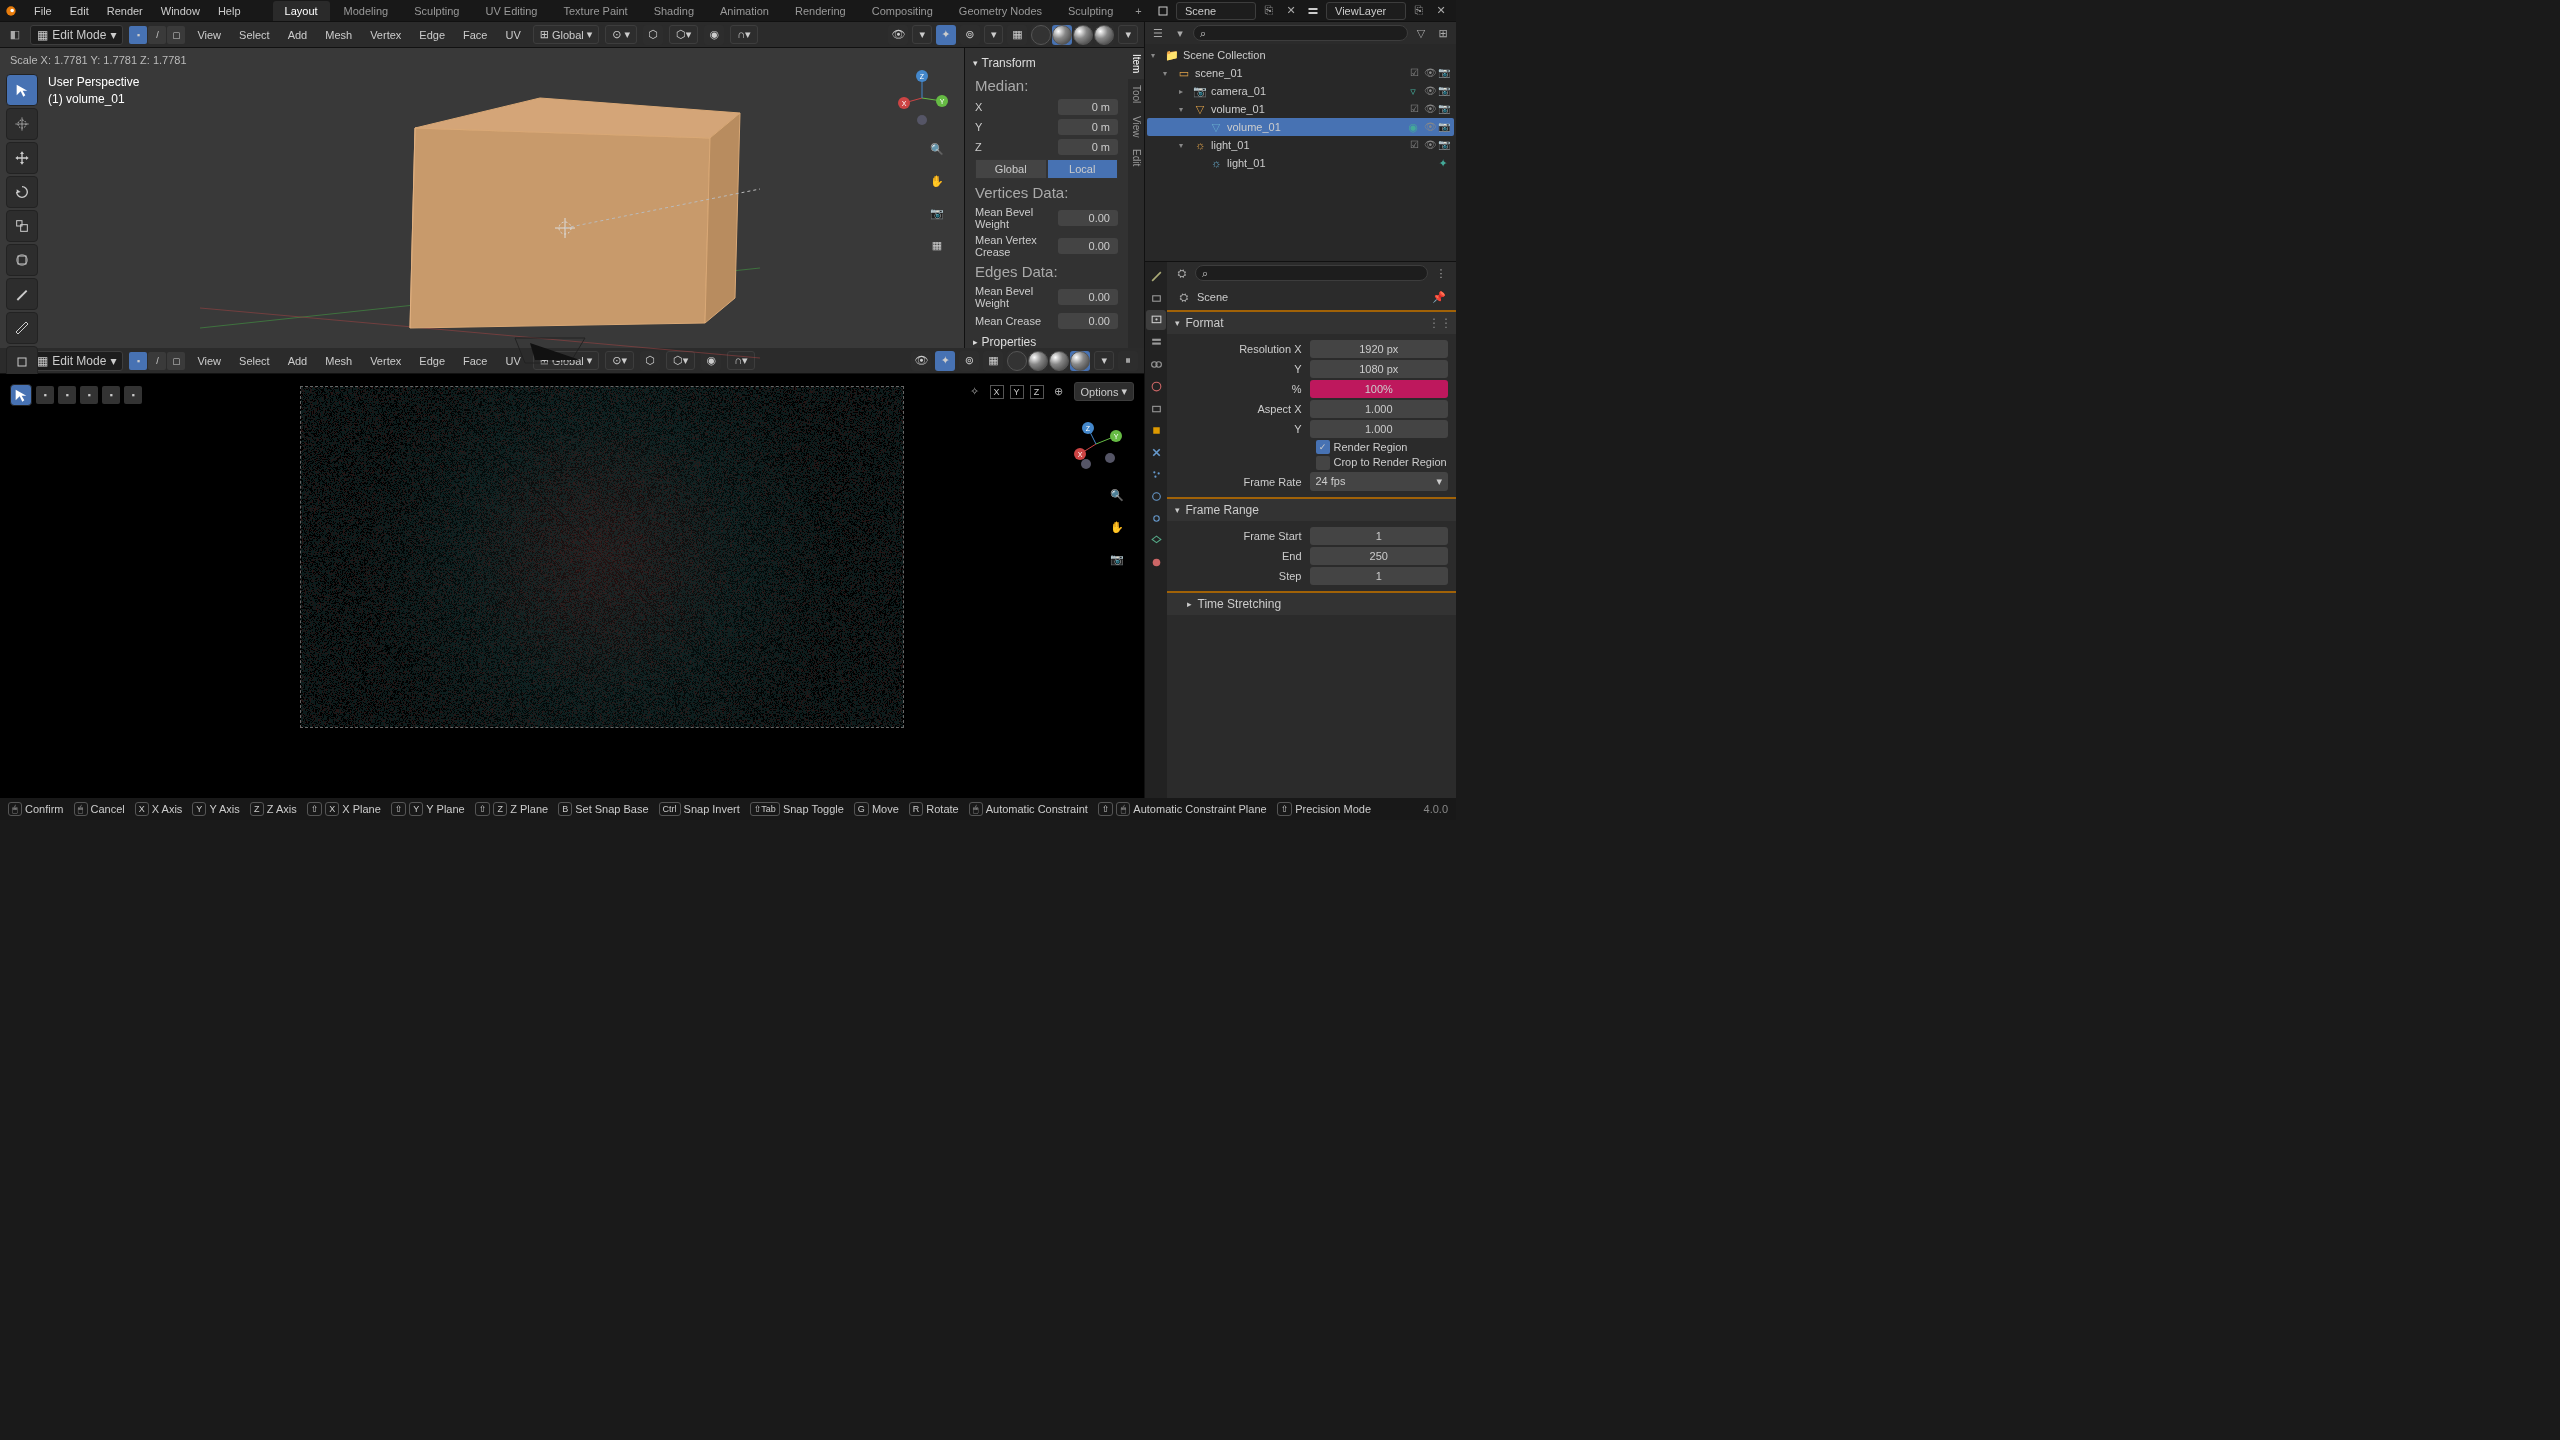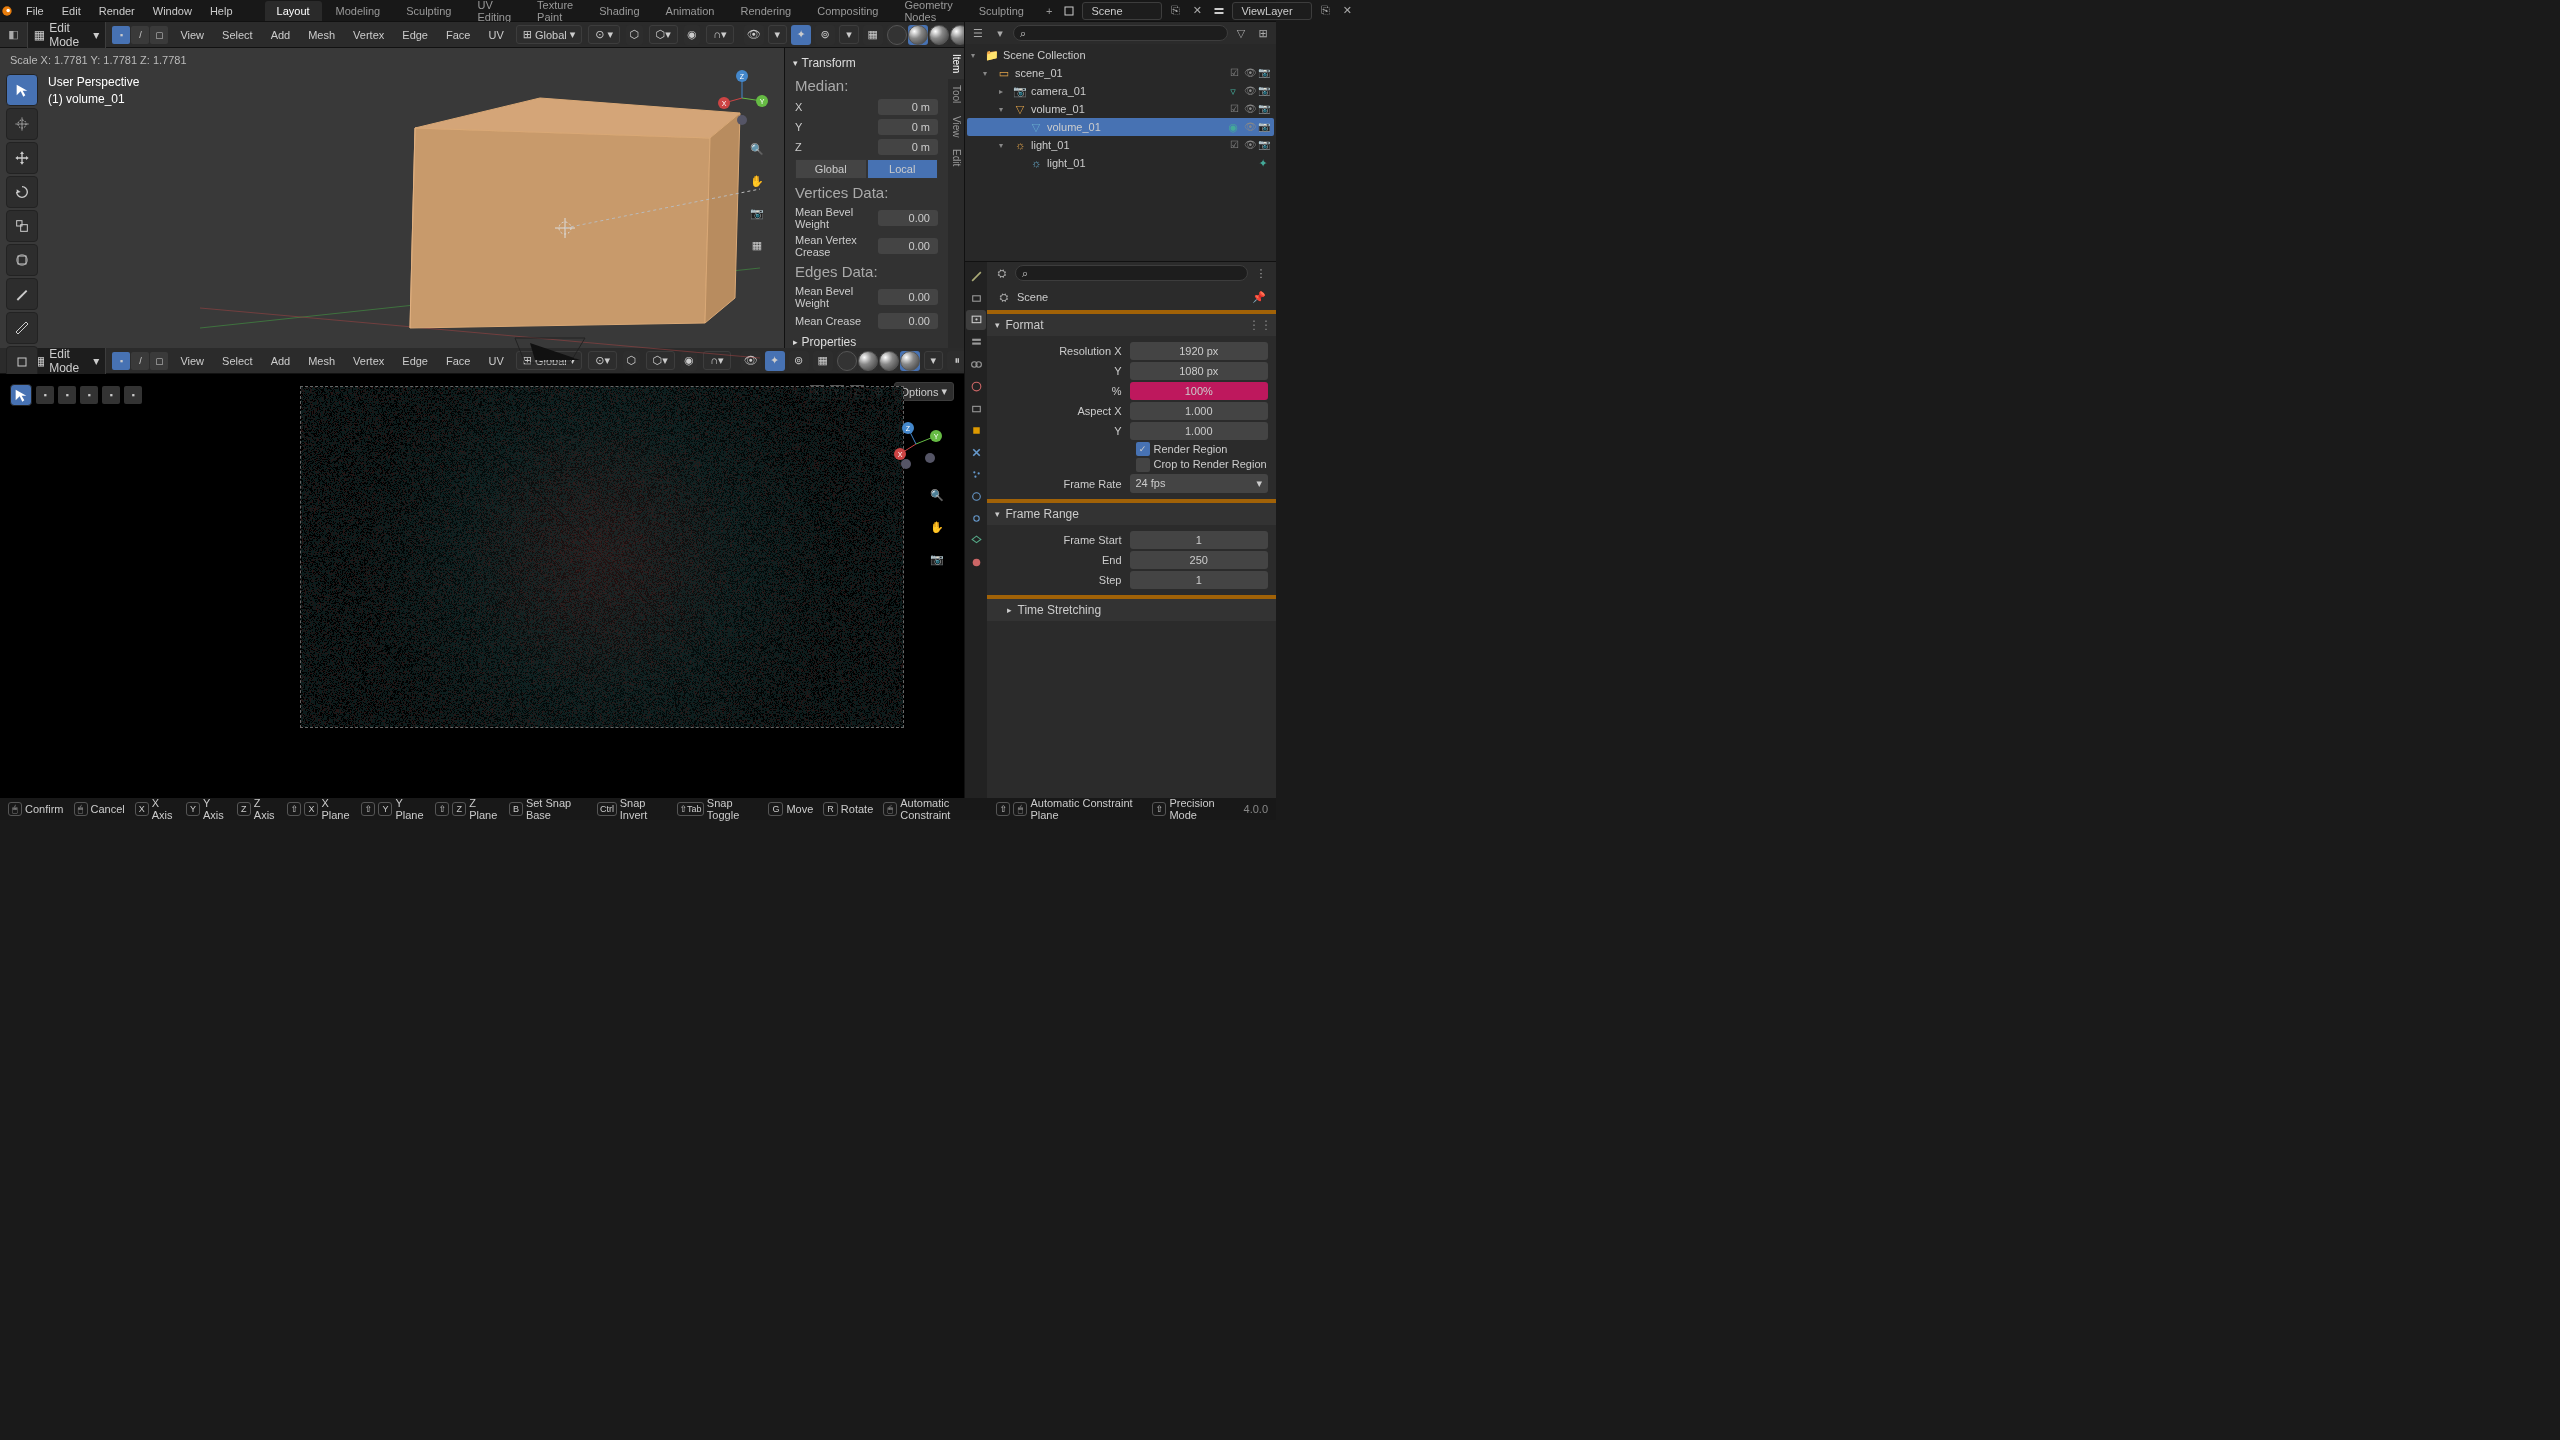--- a/index.html
+++ b/index.html
@@ -1,17 +1,17 @@
 <!DOCTYPE html>
 <html><head>
 <meta charset="utf-8">
 <style>
 * { margin: 0; padding: 0; box-sizing: border-box; font-family: -apple-system, BlinkMacSystemFont, "Segoe UI", sans-serif; }
 body { background: #1a1a1a; color: #ccc; font-size: 11px; overflow: hidden; width: 2560px; height: 1440px; transform-origin: top left; }
-.app { display: flex; flex-direction: column; width: 1276px; height: 820px; background: #2a2a2a; }
+.app { display: flex; flex-direction: column; width: 1456px; height: 820px; background: #2a2a2a; }
 
 
 .topbar { display: flex; align-items: center; height: 22px; background: #181818; border-bottom: 1px solid #111; }
 .topbar-logo { width: 22px; height: 22px; display:flex; align-items:center; justify-content:center; color:#e87d0d; }
 .topbar-menus { display: flex; gap: 2px; padding: 0 4px; }
 .topbar-menu { padding: 4px 8px; color: #ccc; cursor: pointer; }
 .workspace-tabs { display: flex; margin-left: 20px; gap: 2px; align-items:center; }
 .ws-tab { padding: 4px 12px; color: #999; cursor: pointer; border-radius: 3px 3px 0 0; }
 .ws-tab.active { background: #2a2a2a; color: #fff; }
 .ws-add { padding: 4px 8px; color: #999; }
@@ -102,21 +102,21 @@
 
 .props { flex:1; display:flex; background: #2b2b2b; }
 .prop-tabs { width: 22px; background: #222; display:flex; flex-direction:column; padding-top: 4px; gap: 2px; }
 .prop-tab { width: 20px; height: 20px; display:flex; align-items:center; justify-content:center; border-radius: 3px; margin-left:1px; }
 .prop-tab.active { background: #3d3d3d; }
 .prop-tab svg { width: 13px; height: 13px; }
 .prop-body { flex:1; display:flex; flex-direction:column; }
 .prop-crumb { display:flex; align-items:center; padding: 4px 8px; gap: 4px; }
 .prop-search { height: 22px; display:flex; align-items:center; padding: 0 6px; gap: 4px; }
 .prop-search-field { flex:1; background:#1d1d1d; border:1px solid #3d3d3d; border-radius: 10px; height: 16px; display:flex;align-items:center;padding:0 6px; }
-.p-section { border-top: 4px solid #a16207; }
+.p-section { border-top: 2px solid #a16207; }
 .p-hdr { display:flex; align-items:center; padding: 4px 8px; font-size: 12px; background: #333; }
 .p-hdr::before { content:'▾'; margin-right: 6px; font-size:9px; }
 .p-hdr.collapsed::before { content:'▸'; }
 .p-rows { padding: 4px 8px; }
 .p-row { display:flex; align-items:center; margin: 2px 0; }
 .p-label { flex: 1; text-align: right; padding-right: 8px; color:#ccc; }
 .p-field { flex: 1; background: #444; border-radius: 3px; padding: 3px 6px; text-align:center; font-size:11px; }
 .p-field.hl { background: #be185d; }
 .p-check { width: 14px; height: 14px; background: #4772b3; border-radius: 2px; margin-right: 4px; display:inline-flex;align-items:center;justify-content:center;font-size:9px; }
 .p-check.off { background: #444; }

